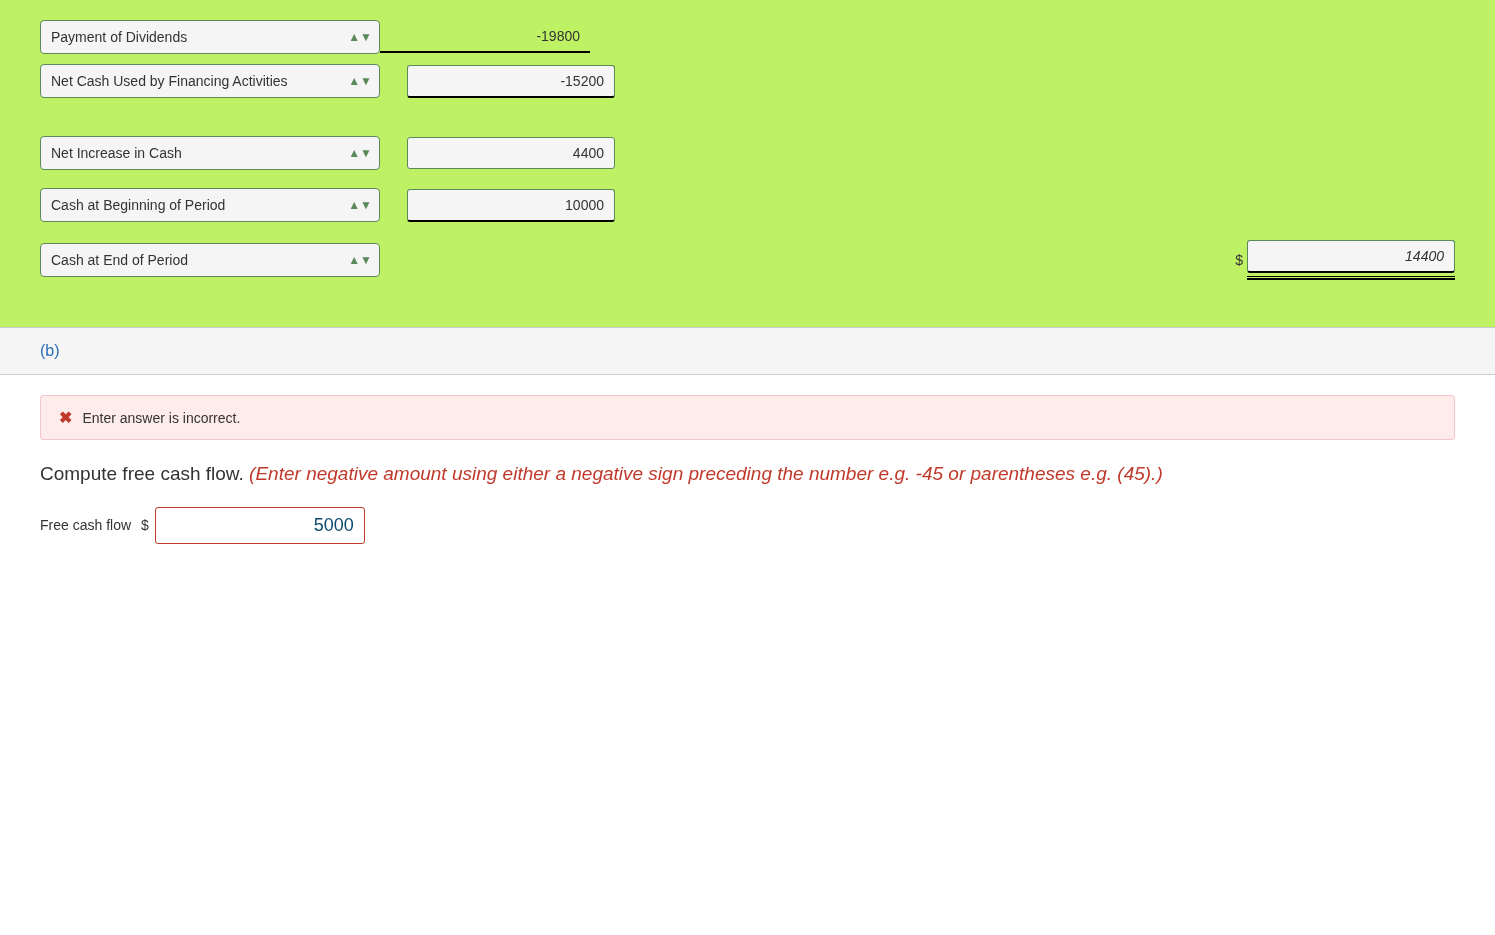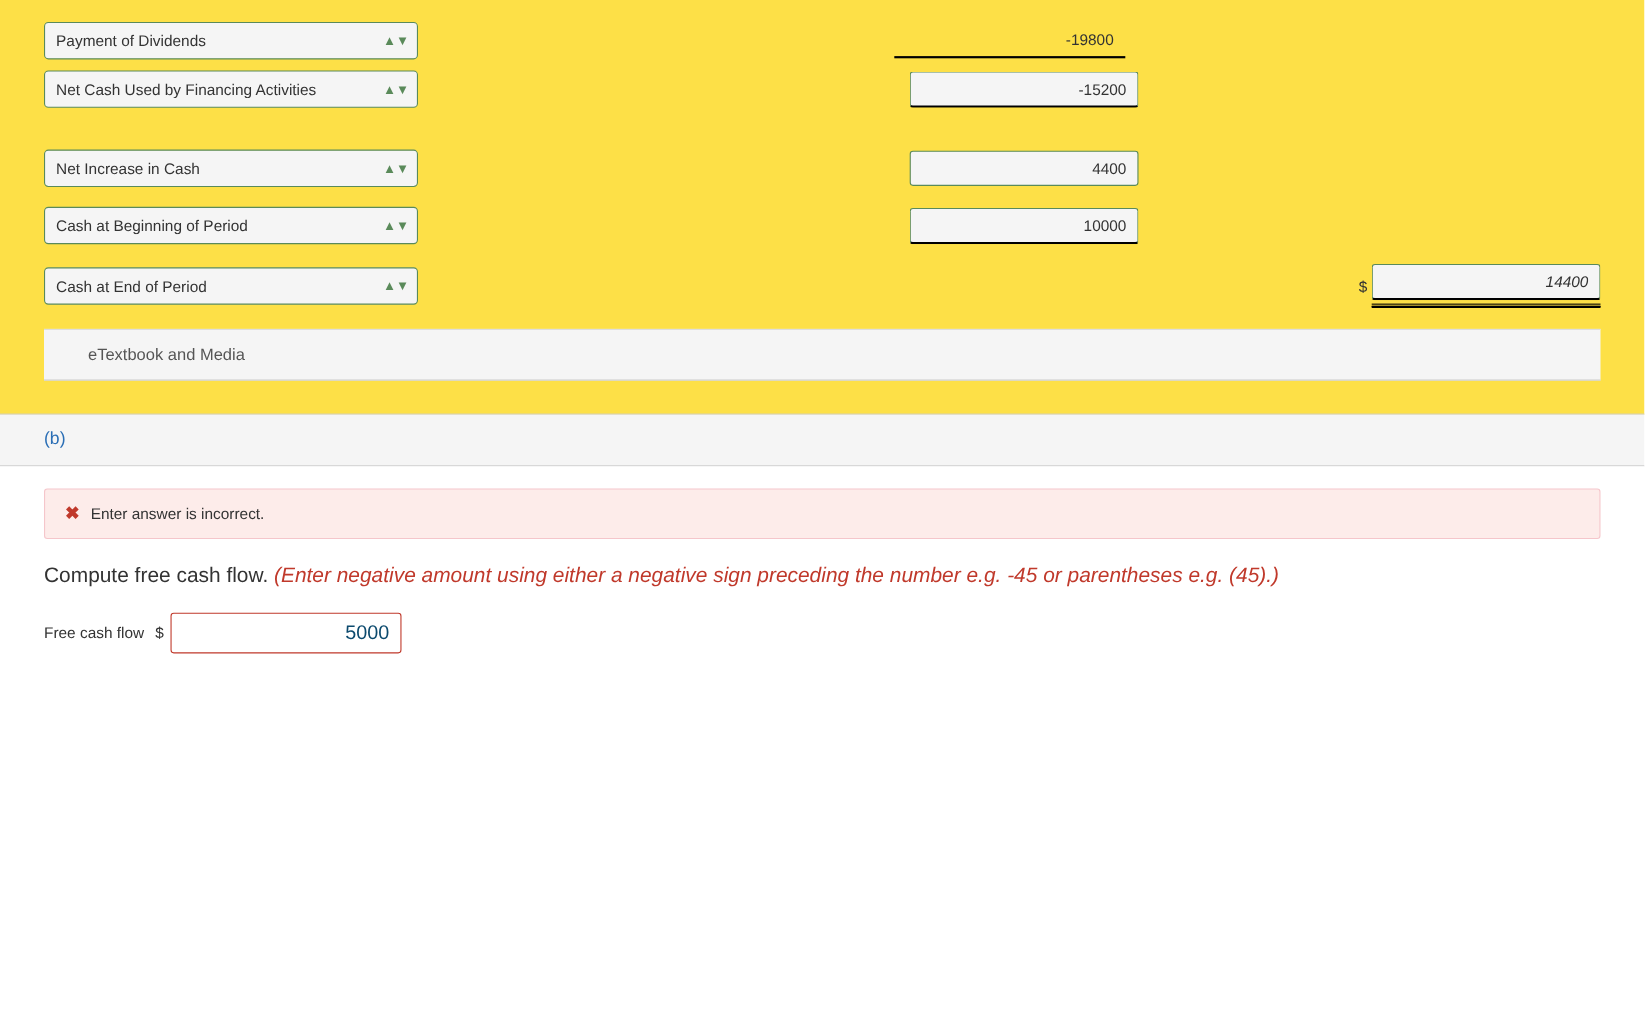--- a/index.html
+++ b/index.html
@@ -4,21 +4,21 @@
   <style>
     * { box-sizing: border-box; margin: 0; padding: 0; }
     body {
       font-family: Arial, sans-serif;
       font-size: 14px;
       background: #fff;
       color: #333;
     }
 
     .section-a {
-      background: #fde047;
+      background: #bef264;
       padding: 20px 40px 30px 40px;
       border-bottom: 1px solid #ccc;
     }
 
     .form-row {
       display: flex;
       align-items: center;
       margin-bottom: 18px;
       position: relative;
       gap: 27px;
@@ -201,21 +201,21 @@
       border-radius: 3px;
       background: #fff;
       text-align: right;
       font-size: 18px;
       color: #0c4a6e;
     }
 
     .value-area {
       flex: 1;
       display: flex;
-      justify-content: center;
+      justify-content: flex-start;
     }
 
     .net-financing-row .value-area input {
       border-bottom: 2px solid #000;
     }
 
   </style>
 </head>
 <body>
 
@@ -279,23 +279,20 @@
       <span class="select-arrow">▲▼</span>
     </div>
     <div class="value-area" style="display:flex; align-items:center; justify-content:flex-end;">
       <span class="dollar-sign">$</span>
       <div class="double-underline-wrapper" style="position:relative; border-bottom: 3px double #000;">
         <input type="text" class="value-input" value="14400" style="border-bottom: 2px solid rgb(0, 0, 0); margin-bottom: 3px; font-style: italic;">
       </div>
     </div>
   </div>
 
-  <div class="etextbook-section">
-    <span>eTextbook and Media</span>
-  </div>
 </div>
 
 <div class="section-b-header">
   <span class="section-b-label">(b)</span>
 </div>
 
 <div class="section-b-content">
 
   <div class="error-banner">
     <span class="error-icon">✖</span>

